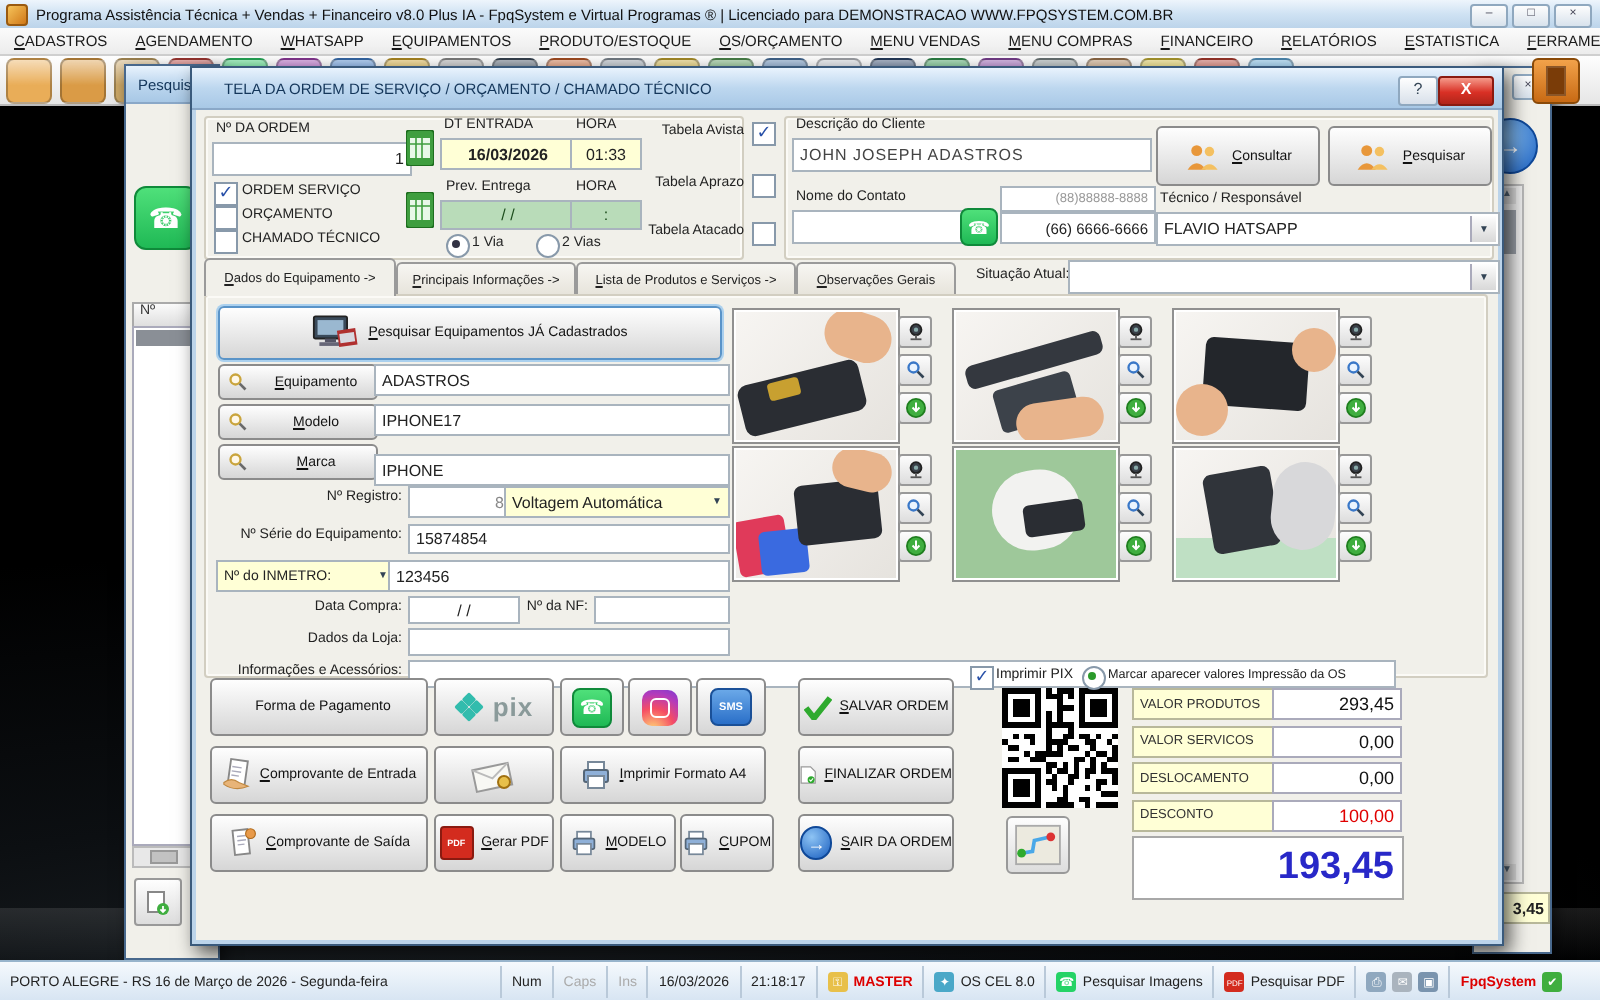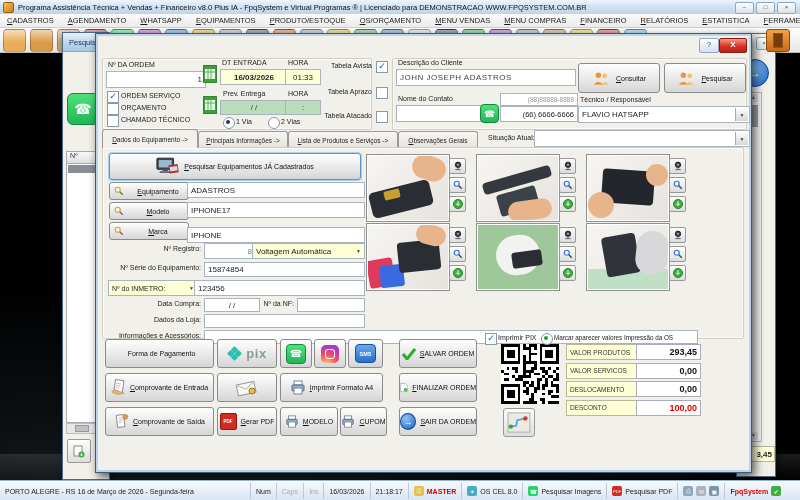--- a/index.html
+++ b/index.html
@@ -52,21 +52,21 @@
     background:linear-gradient(#fdfdfd,#d8d8d8);border-left:1px solid #aab;
     display:flex;align-items:center;justify-content:center;font-size:5px;color:#345}
   .flat-car{margin-left:auto;font-size:5px;color:#345}
   .gb{position:absolute;border:1px solid #d2cec1;box-shadow:inset 0 0 0 1px #fbfaf6;border-radius:2px}
   .tab{position:absolute;background:linear-gradient(#f7f6f2,#e6e3da);border:1px solid #9a9a9a;border-bottom:none;
     border-radius:3px 3px 0 0;display:flex;align-items:center;justify-content:center;font-size:6.5px;color:#222}
   .tab.active{background:#f1f0ea;z-index:2}
   .vlabel{position:absolute;left:470px;width:66px;height:14px;background:#ffffd6;border:1px solid #b8b89a;
     font-size:6.5px;color:#333;display:flex;align-items:center;padding-left:3px}
   .vval{position:absolute;left:540px;width:60px;height:14px;background:#fff;border:1px solid #aab;
-    font-size:9px;font-weight:bold;color:#111;display:flex;align-items:center;justify-content:flex-end;padding-right:3px}
+    font-size:9px;font-weight:normal;color:#111;display:flex;align-items:center;justify-content:flex-end;padding-right:3px}
   .photo{position:absolute;width:80px;height:64px;background:#fff;border:1px solid #909090;padding:1px}
   .scene{position:relative;width:100%;height:100%;overflow:hidden}
   .shape{position:absolute}
   .mini{position:absolute;width:15px;height:14px;background:linear-gradient(#fdfdfd,#ddd);border:1px solid #999;
     border-radius:2px;display:flex;align-items:center;justify-content:center}
   .sic{width:10px;height:10px;border-radius:2px;display:inline-flex;align-items:center;justify-content:center;
     font-size:6px;color:#fff;flex:none}
   #statusbar{position:absolute;left:0;top:480px;width:800px;height:20px;z-index:20;
     background:linear-gradient(#f5f9fd,#d6e4f2);border-top:1px solid #98b4cc;display:flex;align-items:center;font-size:7px;color:#222}
   .scell{height:16px;display:flex;align-items:center;gap:3px;padding:0 5px;border-right:1px solid #b9c9d9;white-space:nowrap;overflow:hidden}
@@ -153,20 +153,23 @@
   <div class="abs" style="left:4px;top:25px;width:26px;height:26px;border-radius:50%;background:radial-gradient(circle at 35% 30%,#8ec4f4,#1a5fc0);border:1px solid #0f4898;display:flex;align-items:center;justify-content:center;color:#fff;font-weight:bold;font-size:12px">→</div>
   <div class="abs" style="left:10px;top:58px;width:13px;height:348px;background:#f0f0f0;border:1px solid #b8b8b8">
     <div class="abs" style="left:1px;top:1px;width:9px;height:8px;background:#ddd;font-size:5px;text-align:center;color:#567">▲</div>
     <div class="abs" style="left:1px;top:12px;width:9px;height:22px;background:#9aa0a8"></div>
     <div class="abs" style="left:1px;bottom:1px;width:9px;height:8px;background:#ddd;font-size:5px;text-align:center;color:#567">▼</div>
   </div>
   <div class="abs" style="left:2px;top:412px;width:32px;height:14px;background:#ffffd6;border:1px solid #b8b89a;font-size:8px;font-weight:bold;display:flex;align-items:center;justify-content:flex-end;padding-right:2px;color:#222">3,45</div>
 </div>
 
 <div id="dlg" class="abs" style="left:95px;top:33px;width:655px;height:438px;background:#f1f0ea;border:1px solid #3a5a7c;box-shadow:inset 0 0 0 2px #bcd4ea,3px 4px 9px rgba(0,0,0,.65);z-index:10">
+  <div class="wtitle" style="height:20px">
+    <span style="padding-left:10px">TELA DA ORDEM DE SERVIÇO / ORÇAMENTO / CHAMADO TÉCNICO</span>
+  </div>
   <div class="abs" style="left:603px;top:4px;width:18px;height:13px;background:linear-gradient(#fefefe,#d8e0ea);border:1px solid #8fa8bf;border-radius:2px;font-size:8px;text-align:center;line-height:12px;color:#345">?</div>
   <div class="abs" style="left:623px;top:4px;width:26px;height:13px;background:linear-gradient(#f59a8a,#d93025 55%,#b0251a);border:1px solid #8a1a10;border-radius:2px;font-size:8px;font-weight:bold;text-align:center;line-height:12px;color:#fff">X</div>
 
   <div class="gb" style="left:6px;top:24px;width:268px;height:70px"></div>
   <div class="lbl" style="left:12px;top:27px">Nº DA ORDEM</div>
   <div class="field" style="left:10px;top:37px;width:92px;height:15px;justify-content:flex-end">1</div>
   <span class="cb on" style="left:11px;top:57px"></span>
   <div class="lbl" style="left:25px;top:58px">ORDEM SERVIÇO</div>
   <span class="cb" style="left:11px;top:69px"></span>
   <div class="lbl" style="left:25px;top:70px">ORÇAMENTO</div>
@@ -718,20 +721,21 @@
   <div class="abs" style="left:0;top:0">
       <div class="vlabel" style="top: 310px;">VALOR PRODUTOS</div>
       <div class="vval" style="top: 310px;">293,45</div>
       <div class="vlabel" style="top: 328.5px;">VALOR SERVICOS</div>
       <div class="vval" style="top: 328.5px;">0,00</div>
       <div class="vlabel" style="top: 347px;">DESLOCAMENTO</div>
       <div class="vval" style="top: 347px;">0,00</div>
       <div class="vlabel" style="top: 365.5px;">DESCONTO</div>
       <div class="vval" style="top: 365.5px; color: rgb(224, 0, 0);">100,00</div>
     </div>
+  <div class="abs" style="left:470px;top:384px;width:130px;height:30px;background:#fff;border:1px solid #a8a8a8;display:flex;align-items:center;justify-content:flex-end;padding-right:4px;font-size:19px;font-weight:bold;color:#2828c8">193,45</div>
 </div>
 
 <div id="statusbar">
   <div class="scell" style="width:240px">PORTO ALEGRE - RS 16 de Março de 2026 - Segunda-feira</div>
   <div class="scell">Num</div>
   <div class="scell" style="color:#aaa">Caps</div>
   <div class="scell" style="color:#aaa">Ins</div>
   <div class="scell">16/03/2026</div>
   <div class="scell">21:18:17</div>
   <div class="scell">

